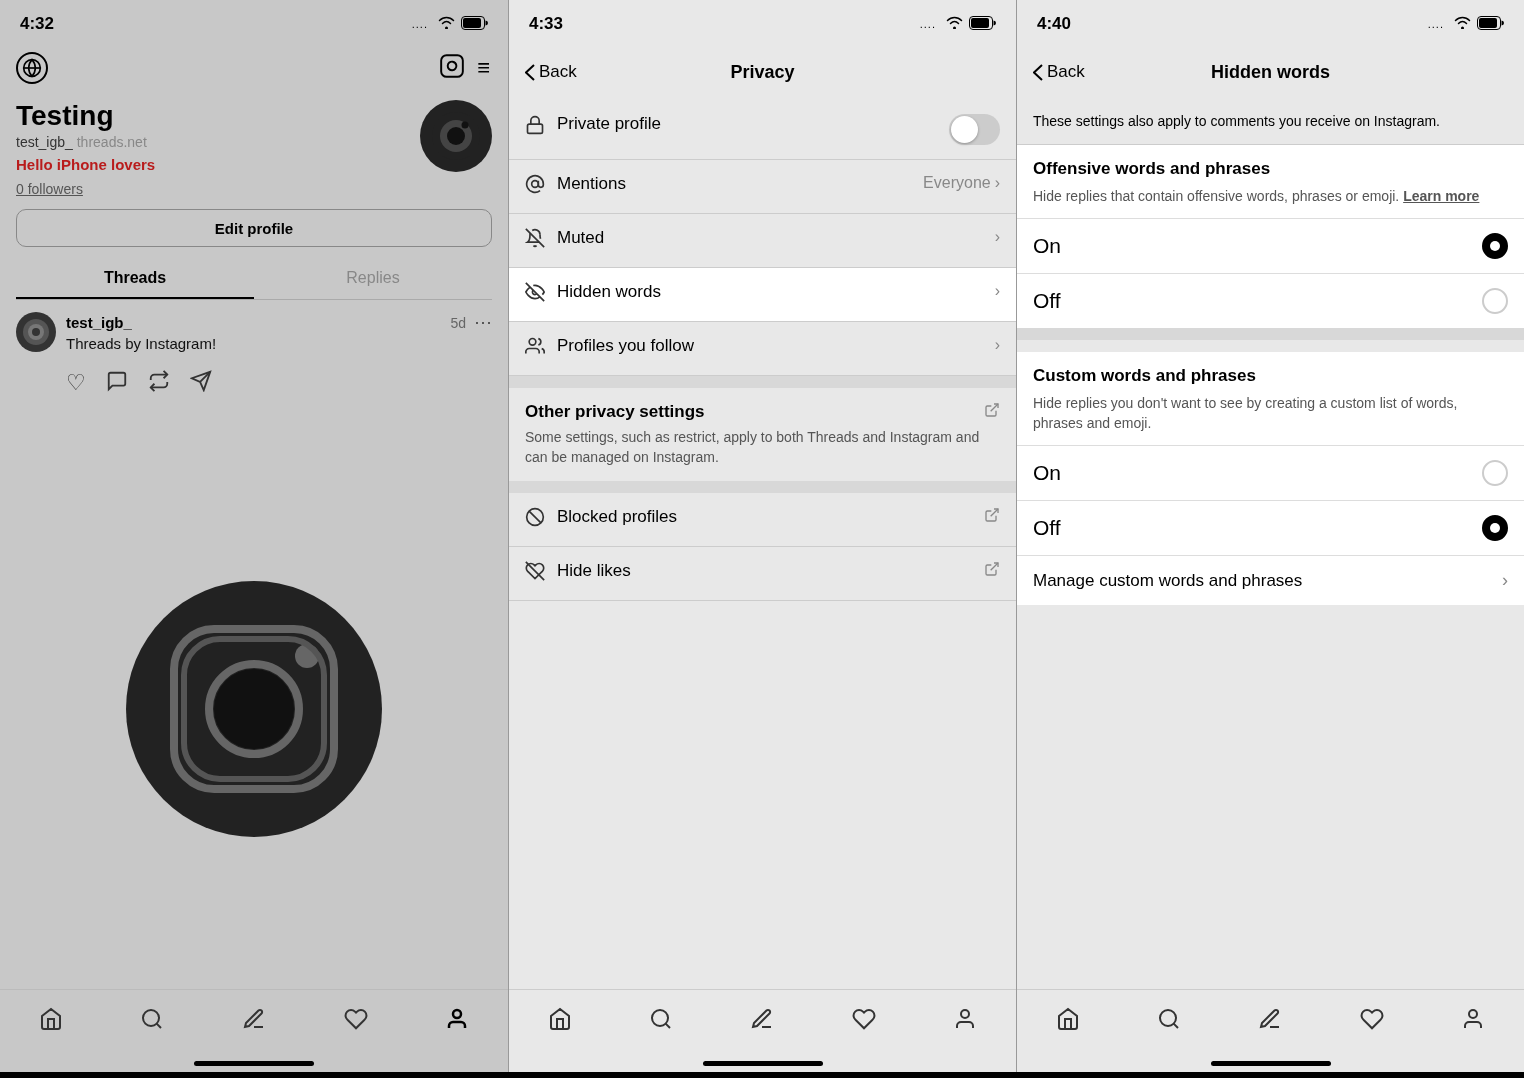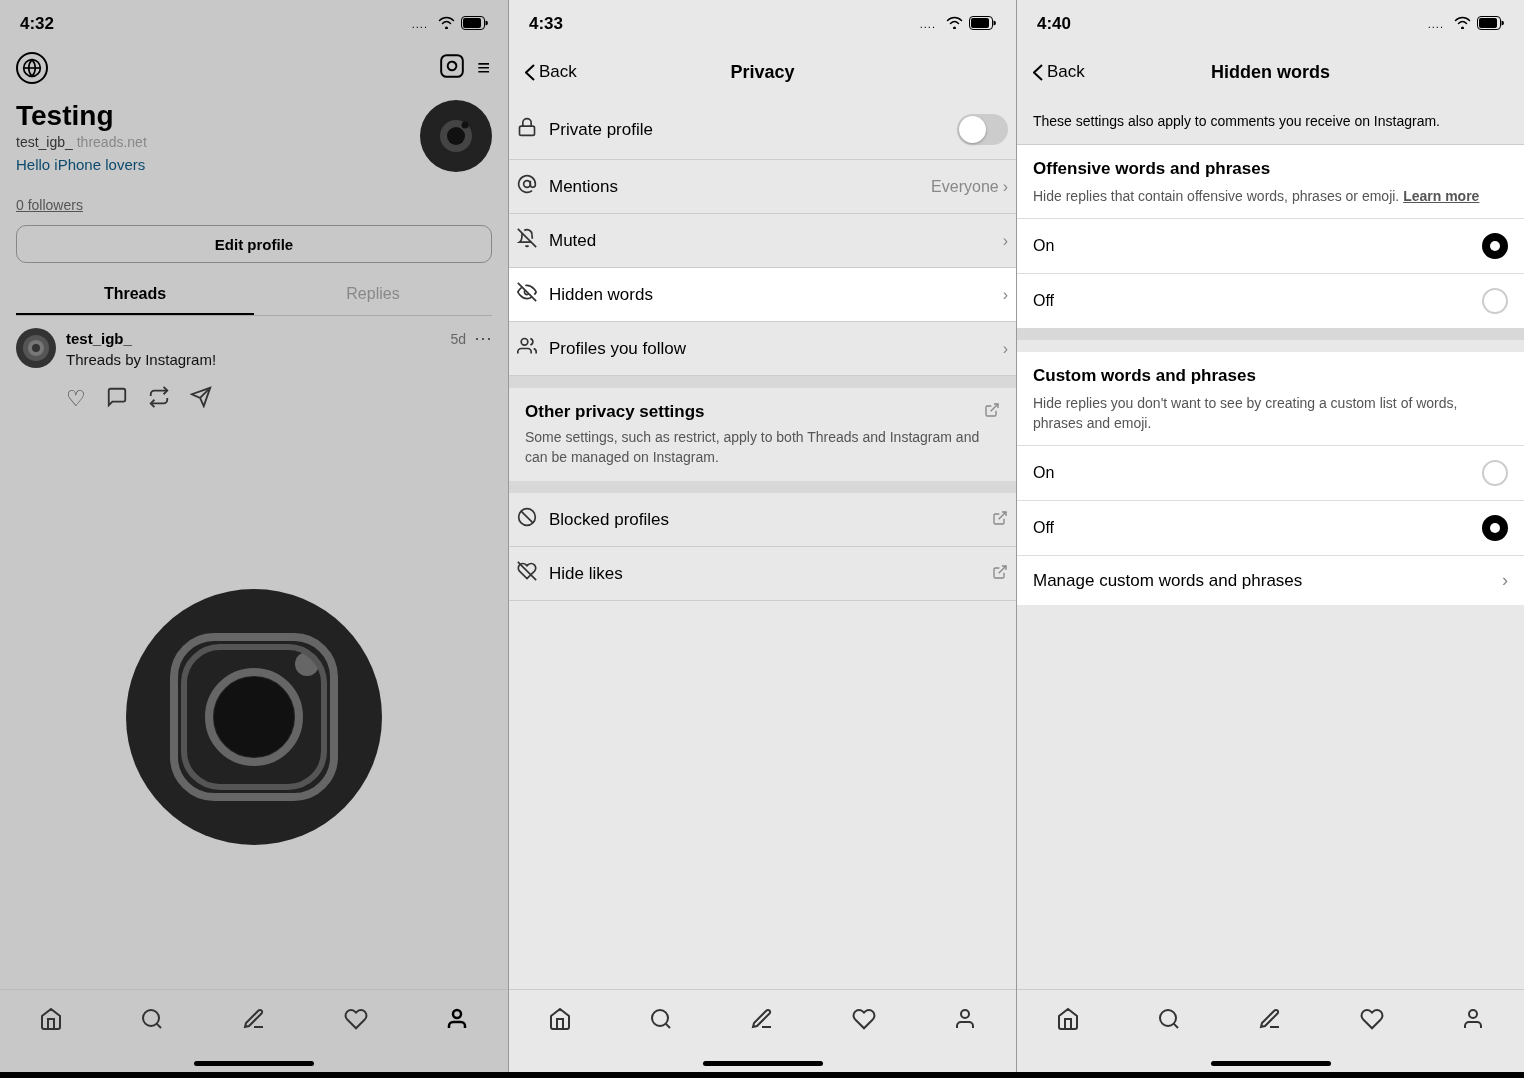--- a/index.html
+++ b/index.html
@@ -90,22 +90,23 @@
     }
 
     .profile-handle {
       font-size: 14px;
       color: #333;
       margin-bottom: 6px;
     }
 
     .profile-bio {
       font-size: 15px;
-      color: #0c4a6e;
-      margin-bottom: 24px;
+      color: #b91c1c;
+      margin-bottom: 8px;
+      font-weight: bold;
     }
 
     .profile-followers {
       font-size: 14px;
       color: #555;
       text-decoration: underline;
     }
 
     .profile-avatar {
       width: 72px;
@@ -273,22 +274,22 @@
       cursor: pointer;
     }
 
     .settings-list {
       flex: 1;
       overflow: hidden;
     }
 
     .settings-item {
       display: flex;
-      align-items: center;
-      padding: 14px 8px;
+      align-items: flex-start;
+      padding: 14px 16px;
       background: #e8e8e8;
       border-bottom: 0.5px solid #ccc;
       cursor: pointer;
     }
 
     .settings-item.highlighted {
       background: #fff;
     }
 
     .settings-item-icon {
@@ -397,21 +398,21 @@
     .radio-item {
       display: flex;
       align-items: center;
       padding: 14px 16px;
       background: #fff;
       border-top: 0.5px solid #ddd;
     }
 
     .radio-item-label {
       flex: 1;
-      font-size: 16px;
+      font-size: 21px;
       color: #000;
     }
 
     .radio-circle {
       width: 26px;
       height: 26px;
       border-radius: 50%;
       border: 2px solid #ccc;
       background: transparent;
       display: flex;

